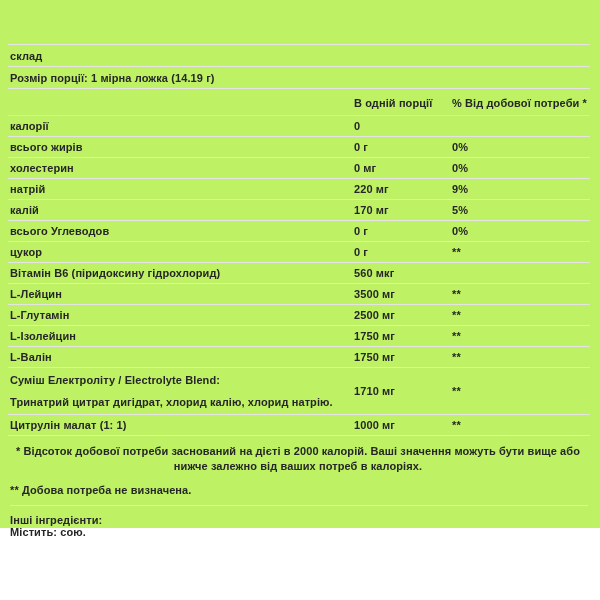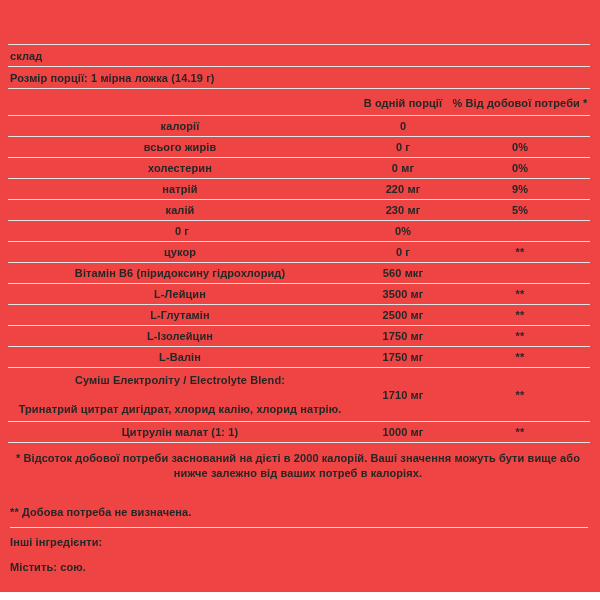--- a/index.html
+++ b/index.html
@@ -4,23 +4,23 @@
 <style>
   * { margin: 0; padding: 0; box-sizing: border-box; }
   html, body { background: #ffffff; }
   body {
     width: 600px; height: 600px;
     font-family: "Liberation Sans", "DejaVu Sans", sans-serif;
     color: #262626;
     overflow: hidden;
   }
   .panel {
-    width: 600px; height: 592px;
+    width: 600px; height: 528px;
     padding: 44px 10px 0 8px;
-    background: #ef4444;
+    background: #bef264;
   }
 
   
   .info-row {
     border-top: 1px solid #e4e4e4;
     padding: 5px 2px 4px 2px;
     height: 22px;
     display: flex; align-items: center;
     font-size: 11px; font-weight: 700;
     letter-spacing: 0.1px;
@@ -30,50 +30,49 @@
   
   .t-row {
     display: grid;
     grid-template-columns: 344px 98px 1fr;
     align-items: center;
     border-bottom: 1px solid #e4e4e4;
     min-height: 21px;
     padding: 4px 2px 4px 2px;
     font-size: 11px; font-weight: 700;
     letter-spacing: 0.1px;
-    text-align: center;
   }
   .t-row.header-row {
     border-bottom: 1px solid #dedede;
     margin-top: 2px;
     padding-top: 6px; padding-bottom: 6px;
   }
   .cell-label { padding-right: 4px; }
   .cell-amount, .cell-daily { white-space: nowrap; }
-  .blend-label .sub-label { margin-top: 17px; }
+  .blend-label .sub-label { margin-top: 10px; }
   .blend-row { padding-top: 6px; padding-bottom: 6px; }
 
   
   .footnotes { padding: 8px 2px 0 2px; }
   .footnote-1 {
     font-size: 11px; font-weight: 700;
     line-height: 15px; letter-spacing: 0.1px;
     max-width: 576px;
     text-align: center;
   }
   .footnote-2 {
     font-size: 11px; font-weight: 700;
-    margin-top: 25px; letter-spacing: 0.1px;
+    margin-top: 10px; letter-spacing: 0.1px;
   }
   .footnotes-divider { margin-top: 9px; border-top: 1px solid #e4e4e4; }
 
   
   .other-section { padding: 8px 2px 0 2px; }
   .other-line { font-size: 11px; font-weight: 700; letter-spacing: 0.1px; }
-  .other-line + .other-line { margin-top: 13px; }
+  .other-line + .other-line { }
 </style>
 </head>
 <body>
 
 <div class="panel">
 
   <div class="info-section">
     <div class="info-row">
       <span>склад</span>
     </div>
@@ -105,24 +104,25 @@
       <div class="cell-amount">0 мг</div>
       <div class="cell-daily">0%</div>
     </div>
     <div class="t-row">
       <div class="cell-label">натрій</div>
       <div class="cell-amount">220 мг</div>
       <div class="cell-daily">9%</div>
     </div>
     <div class="t-row">
       <div class="cell-label">калій</div>
-      <div class="cell-amount">230 мг</div>
+      <div class="cell-amount">170 мг</div>
       <div class="cell-daily">5%</div>
     </div>
     <div class="t-row">
+      <div class="cell-label">всього Углеводов</div>
       <div class="cell-amount">0 г</div>
       <div class="cell-daily">0%</div>
     </div>
     <div class="t-row">
       <div class="cell-label">цукор</div>
       <div class="cell-amount">0 г</div>
       <div class="cell-daily">**</div>
     </div>
     <div class="t-row">
       <div class="cell-label">Вітамін B6 (піридоксину гідрохлорид)</div>

